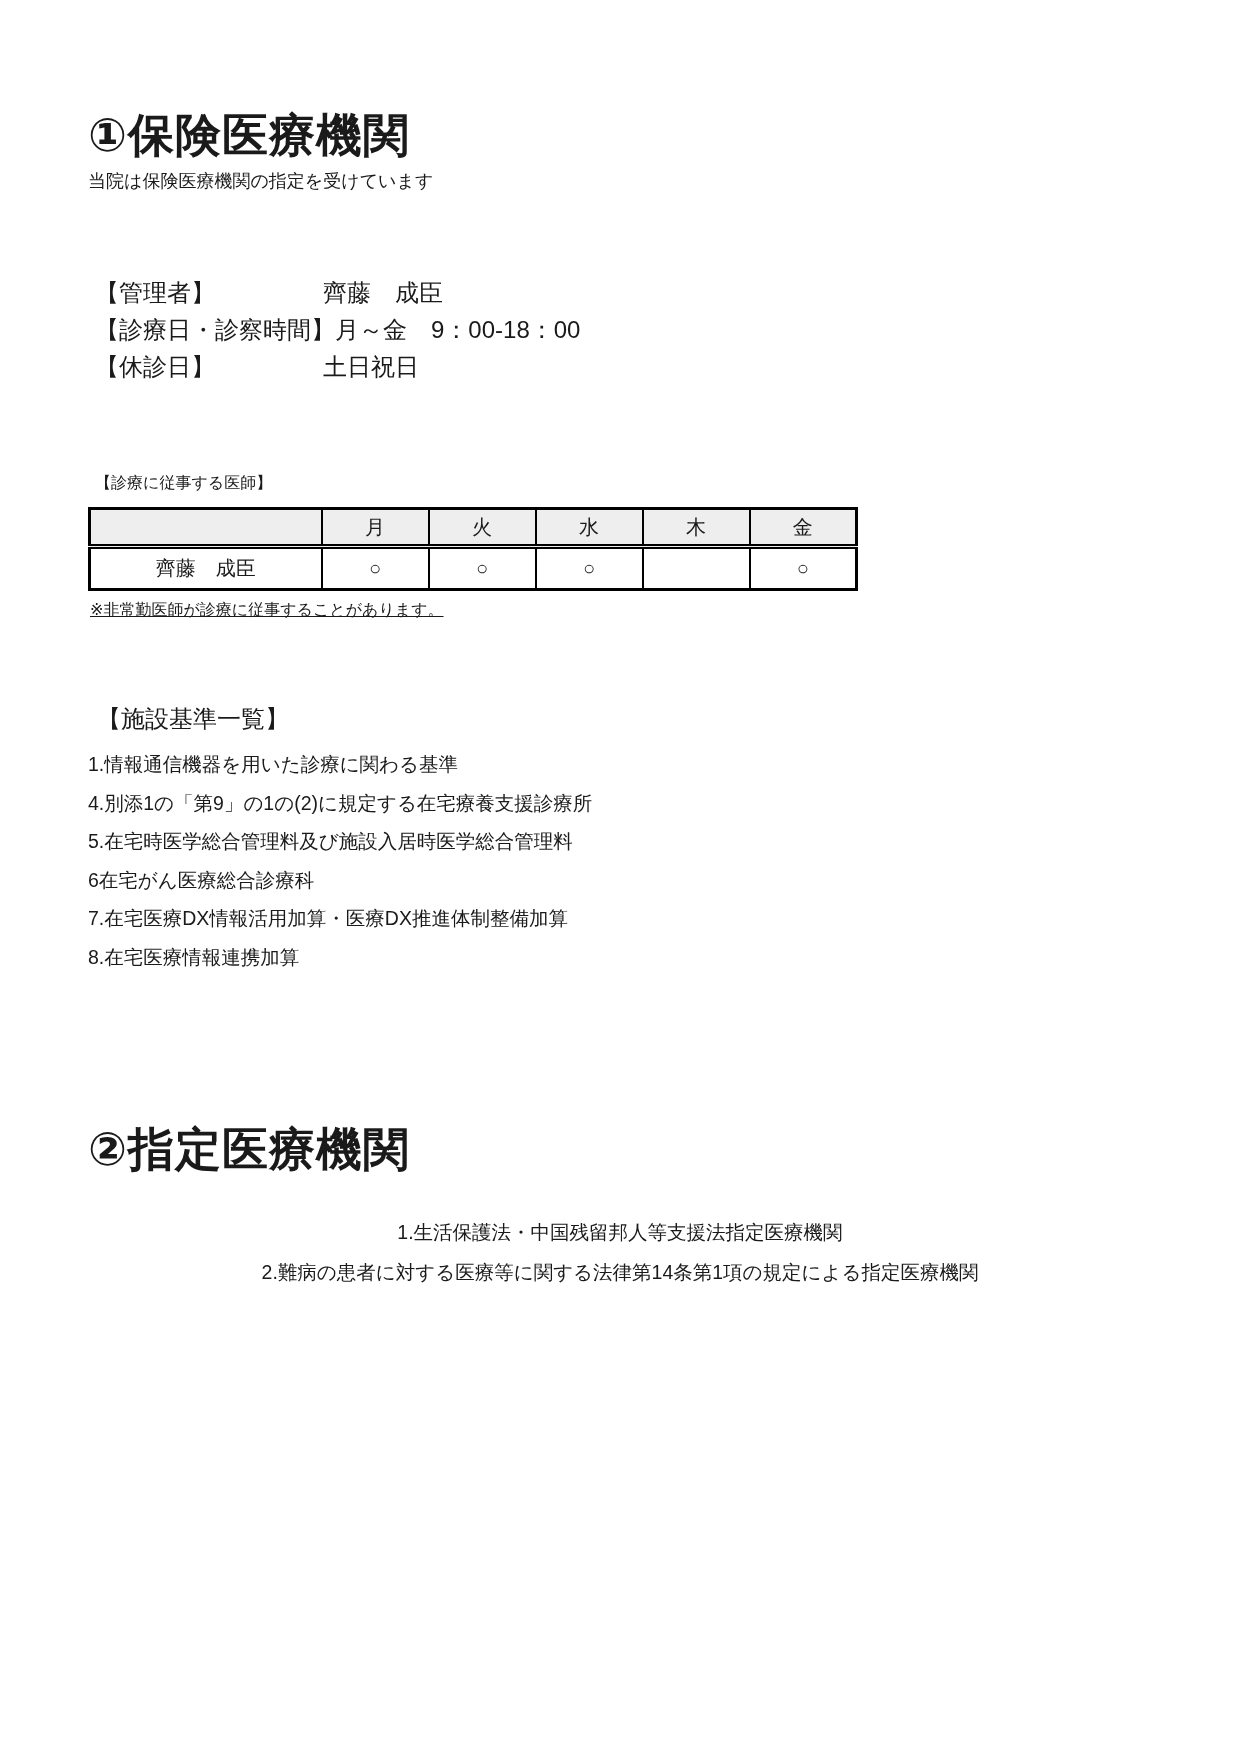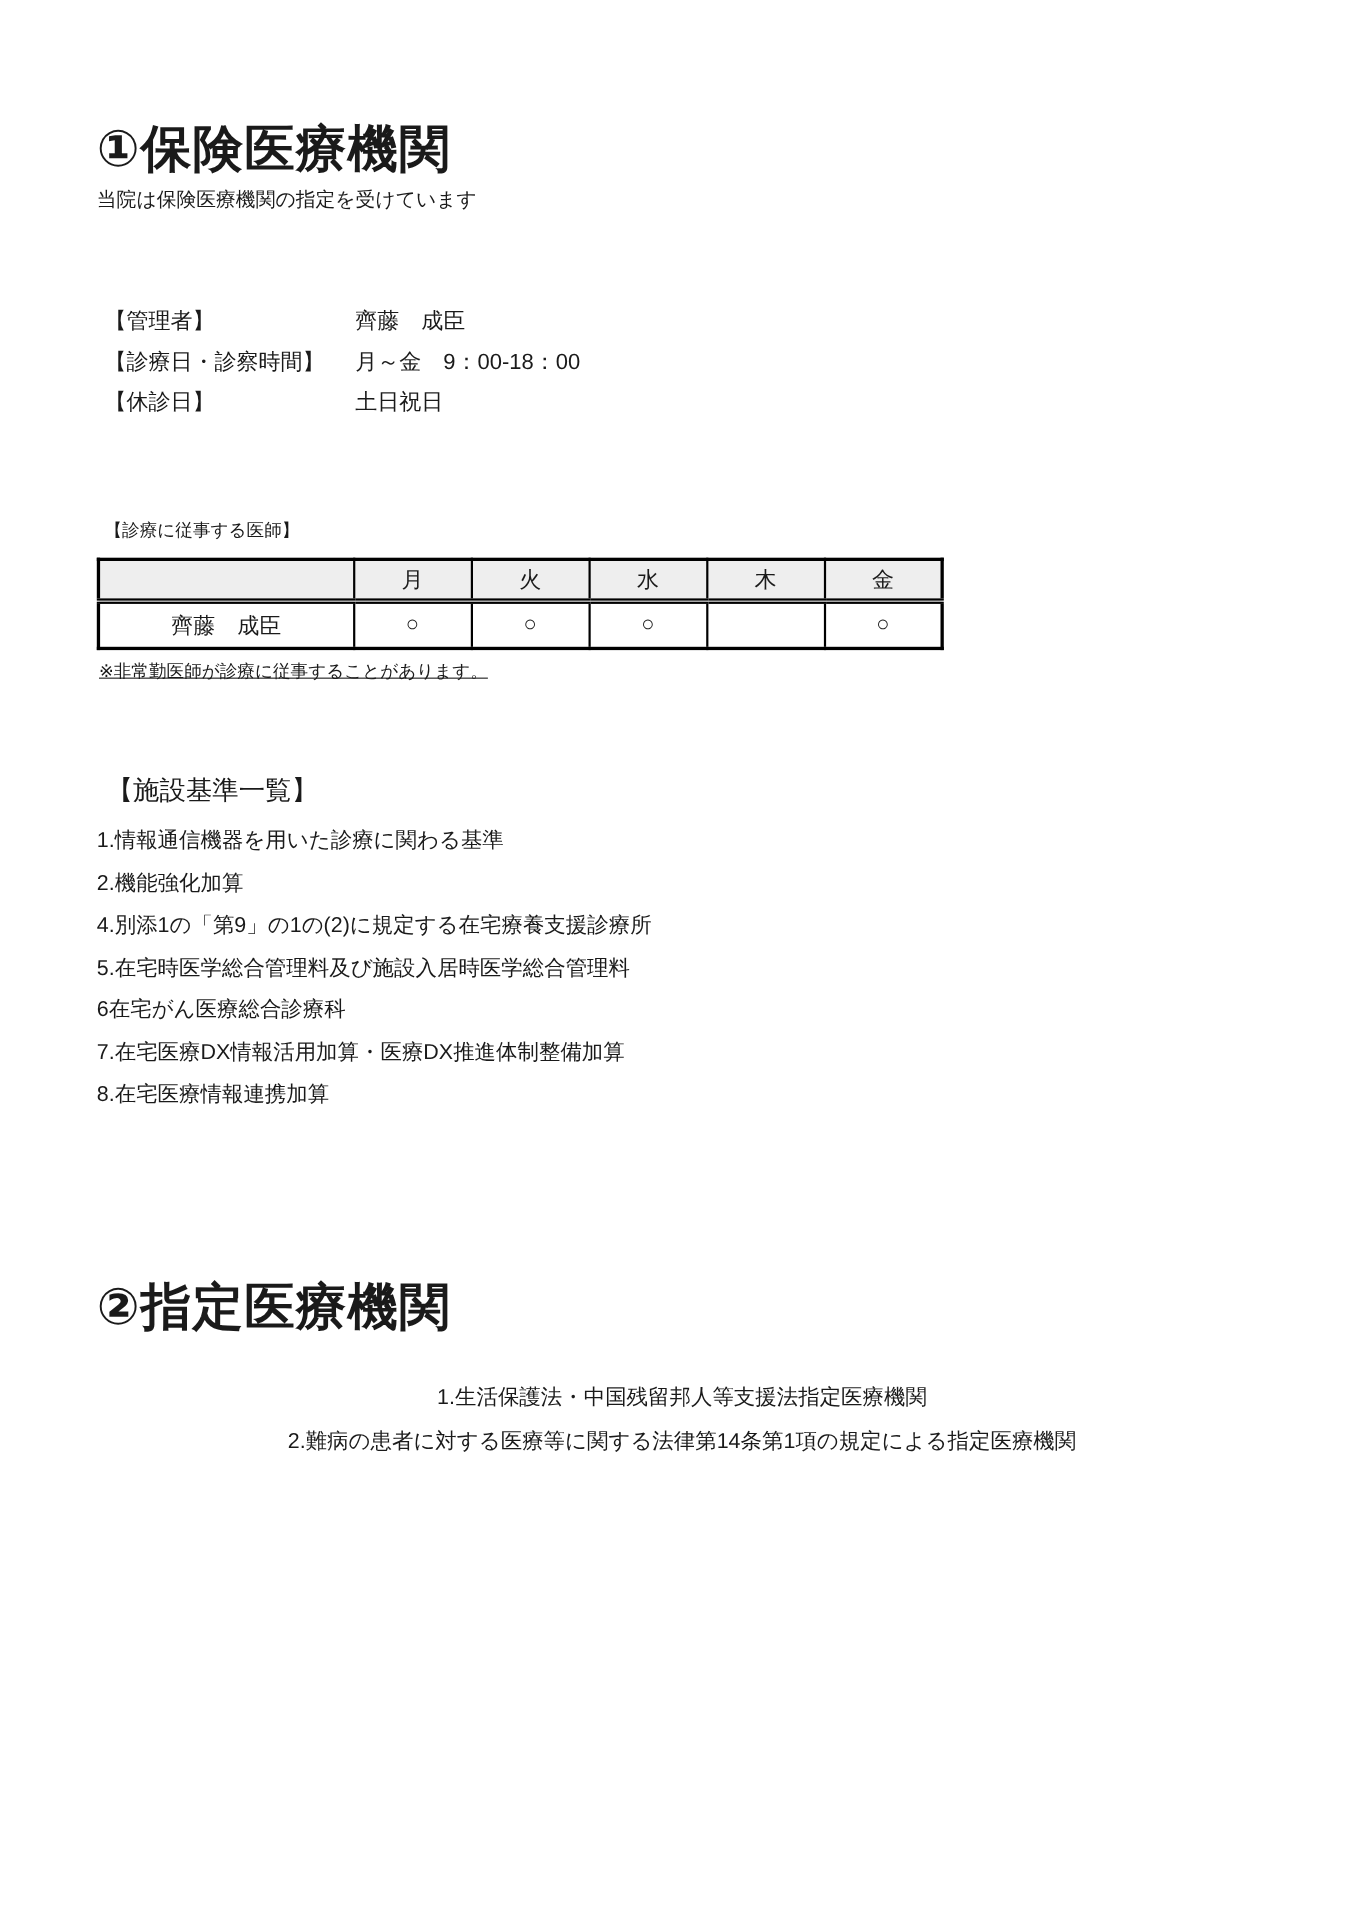--- a/index.html
+++ b/index.html
@@ -20,21 +20,21 @@
     letter-spacing: 1px;
     line-height: 1.2;
   }
   .doc-subtitle {
     margin-top: 6px;
     font-size: 18px;
     line-height: 1.4;
   }
   .info-block {
     margin-top: 80px;
-    font-size: 20px;
+    font-size: 24px;
   }
   .info-row {
     display: flex;
     line-height: 37px;
     padding-left: 7px;
   }
   .info-label {
     min-width: 228px;
   }
   .info-value { }
@@ -146,21 +146,20 @@
           <td class="col-day circle-cell">○</td>
         </tr>
       </tbody>
     </table>
 
     <div class="table-note">※非常勤医師が診療に従事することがあります。</div>
 
     <div class="standards-heading">【施設基準一覧】</div>
     <div class="standards-list">
       <div class="list-item">1.情報通信機器を用いた診療に関わる基準</div>
-      <div class="list-item">2.機能強化加算</div>
       <div class="list-item">4.別添1の「第9」の1の(2)に規定する在宅療養支援診療所</div>
       <div class="list-item">5.在宅時医学総合管理料及び施設入居時医学総合管理料</div>
       <div class="list-item">6在宅がん医療総合診療科</div>
       <div class="list-item">7.在宅医療DX情報活用加算・医療DX推進体制整備加算</div>
       <div class="list-item">8.在宅医療情報連携加算</div>
     </div>
   </div>
 
   <div class="section2">
     <h1 class="doc-title">②指定医療機関</h1>

